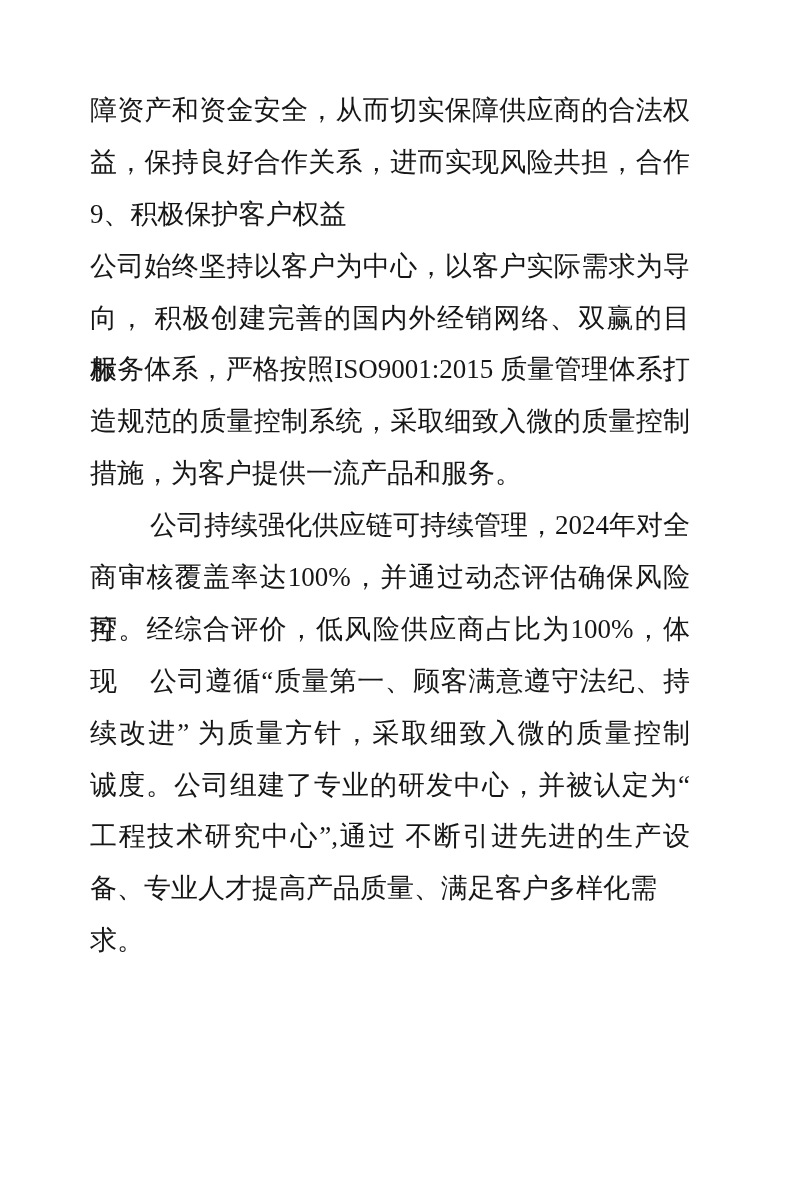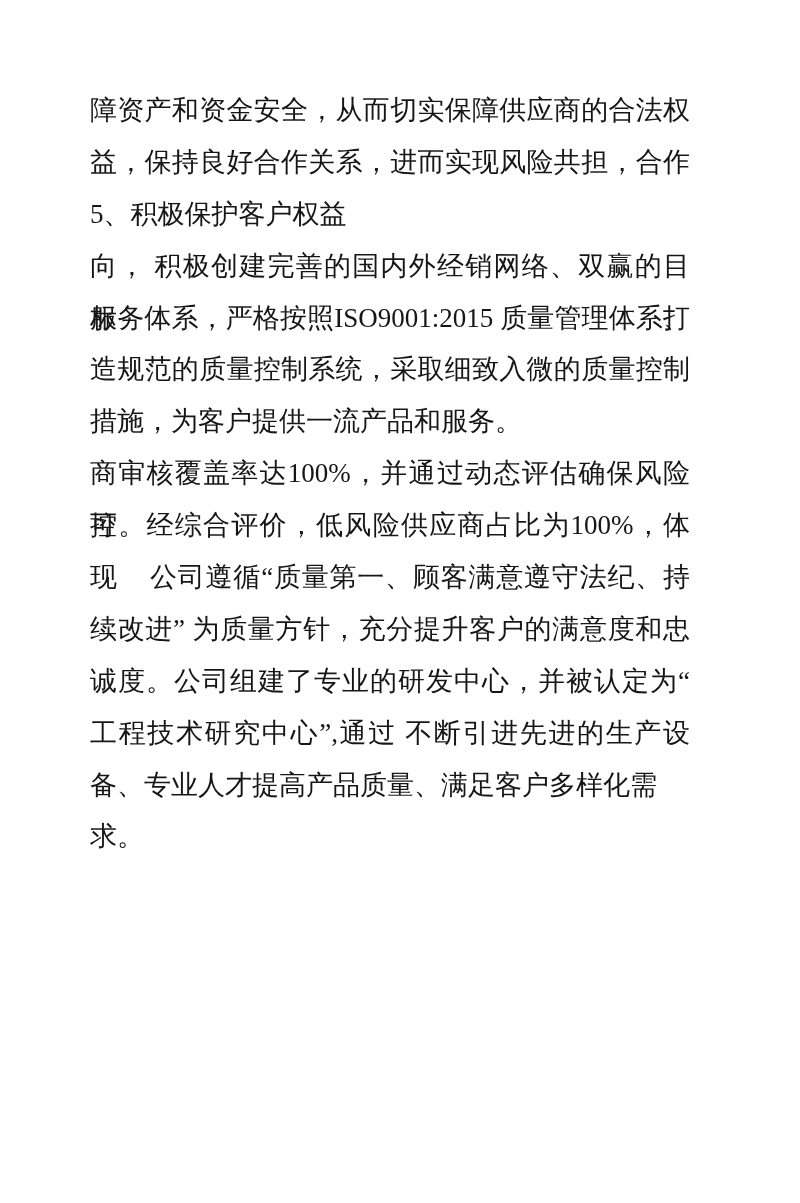--- a/index.html
+++ b/index.html
@@ -37,26 +37,28 @@
     padding-left: 60px;
   }
 </style>
 </head>
 <body>
 
 <div class="page">
   <div class="doc-text">
       <div class="line justify">障资产和资金安全，从而切实保障供应商的合法权</div>
       <div class="line justify">益，保持良好合作关系，进而实现风险共担，合作</div>
-      <div class="line">5、积极保护客户权益</div>
+      <div class="line">9、积极保护客户权益</div>
+      <div class="line justify">公司始终坚持以客户为中心，以客户实际需求为导</div>
       <div class="line justify">向， 积极创建完善的国内外经销网络、双赢的目标、</div>
       <div class="line justify">服务体系，严格按照ISO9001:2015 质量管理体系打</div>
       <div class="line justify">造规范的质量控制系统，采取细致入微的质量控制</div>
       <div class="line">措施，为客户提供一流产品和服务。</div>
+      <div class="line indent justify">公司持续强化供应链可持续管理，2024年对全</div>
       <div class="line justify">商审核覆盖率达100%，并通过动态评估确保风险可</div>
       <div class="line justify">控。经综合评价，低风险供应商占比为100%，体现</div>
       <div class="line indent justify">公司遵循“质量第一、顾客满意遵守法纪、持</div>
-      <div class="line justify">续改进” 为质量方针，充分提升客户的满意度和忠</div>
+      <div class="line justify">续改进” 为质量方针，采取细致入微的质量控制</div>
       <div class="line justify">诚度。公司组建了专业的研发中心，并被认定为“</div>
       <div class="line justify">工程技术研究中心”,通过 不断引进先进的生产设</div>
       <div class="line">备、专业人才提高产品质量、满足客户多样化需求。</div>
     </div>
 </div>
 
 </body></html>

